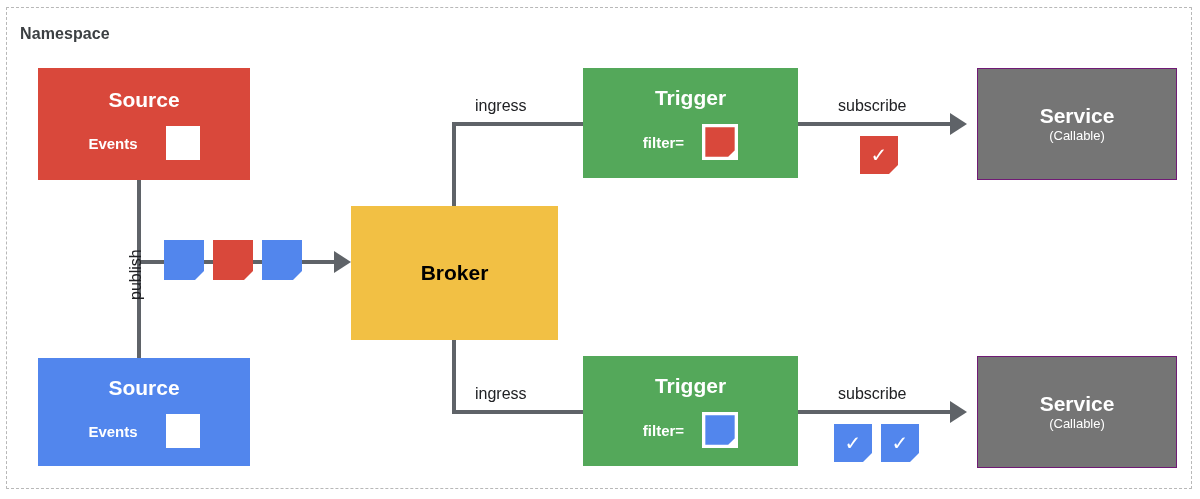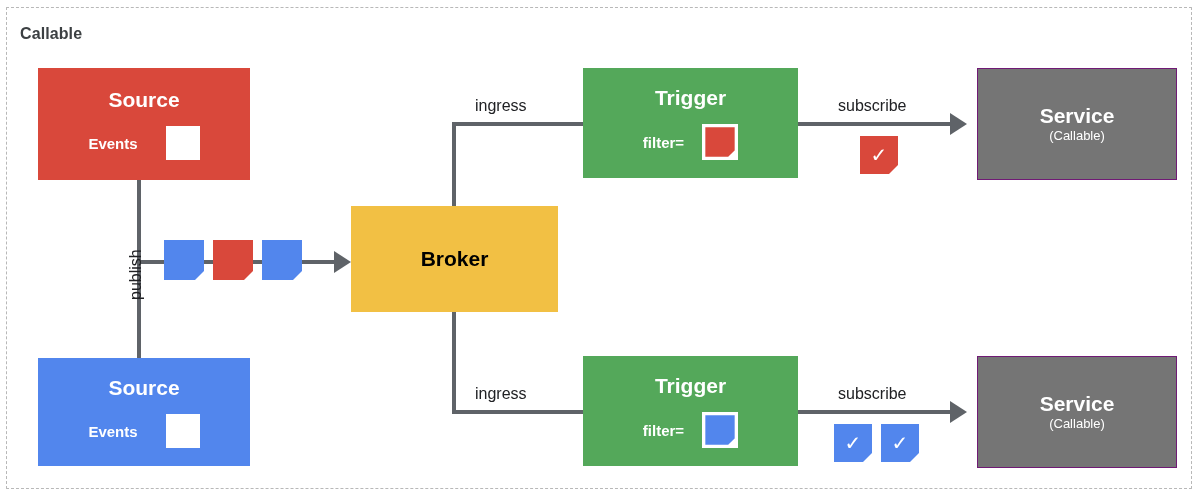--- a/index.html
+++ b/index.html
@@ -170,21 +170,21 @@
     align-items: center;
     gap: 9px;
   }
 </style>
 </head>
 <body>
 
 <div id="canvas">
 
   <div class="namespace-box"></div>
-  <div class="namespace-label">Callable</div>
+  <div class="namespace-label">Namespace</div>
 
   <div class="line-v" style="left:137px; top:180px; height:180px;"></div>
 
   <div class="line-h" style="left:137px; top:260px; width:208px;"></div>
   <div class="arrow-head" style="left:334px; top:251px;"></div>
 
   <div class="line-v" style="left:452px; top:122px; height:292px;"></div>
 
   <div class="line-h" style="left:452px; top:122px; width:132px;"></div>
 
@@ -265,21 +265,21 @@
     <div class="source-row">
       <span class="source-events-label">Events</span>
       <span class="doc" style="width:34px;height:34px;">
         <svg class="doc-shape" viewBox="0 0 34 34">
           <path d="M0,0 H34 V26 L26,34 H0 Z" fill="#ffffff"></path>
         </svg>
       </span>
     </div>
   </div>
 
-  <div class="node" style="left:351px; top:206px; width:207px; height:106px; background:#f2c044;">
+  <div class="node" style="left:351px; top:206px; width:207px; height:134px; background:#f2c044;">
     <div class="node-title dark">Broker</div>
   </div>
 
   <div class="node" style="left:583px; top:68px; width:215px; height:110px; background:#54a85a;">
     <div class="node-title">Trigger</div>
     <div class="trigger-row">
       <span class="filter-label">filter=</span>
       <span class="doc" style="width:36px;height:36px;">
         <svg class="doc-shape" viewBox="0 0 40 40">
           <path d="M2,2 H38 V30 L30,38 H2 Z" fill="#d9483b" stroke="#ffffff" stroke-width="3.4" stroke-linejoin="round"></path>

